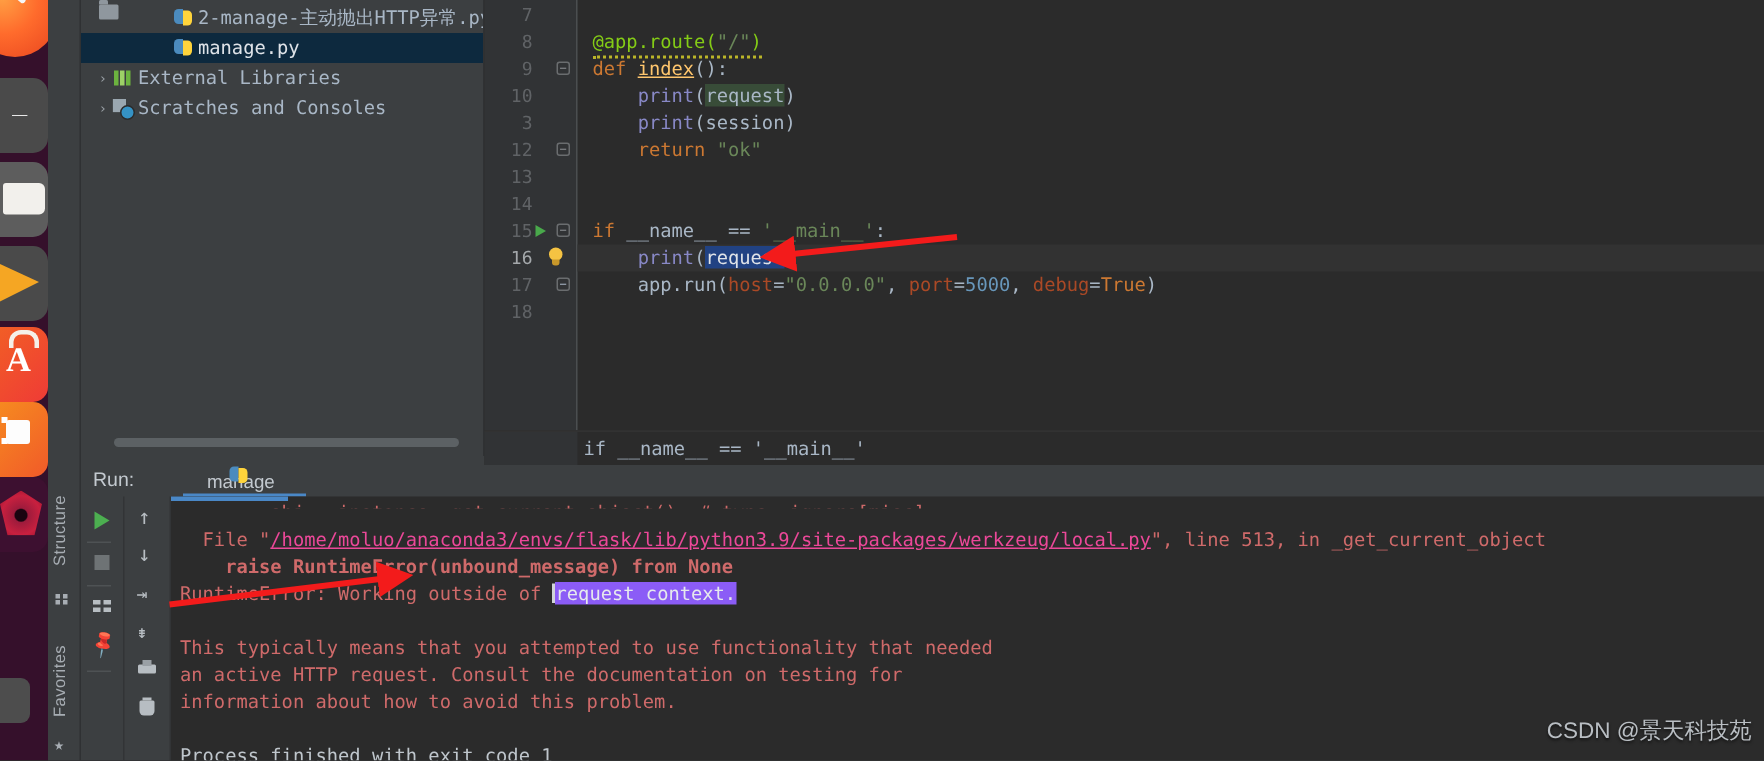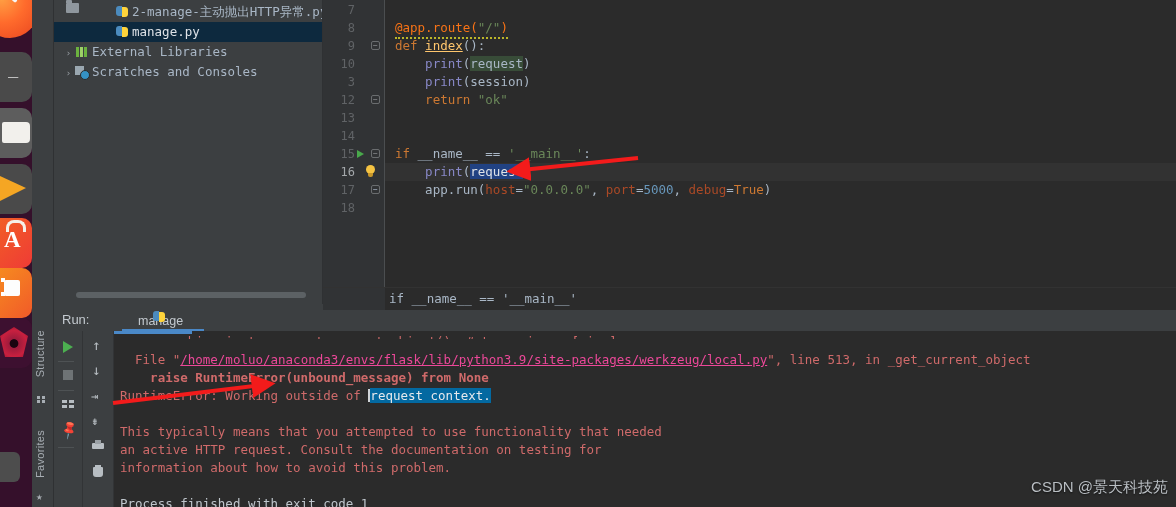--- a/index.html
+++ b/index.html
@@ -207,21 +207,21 @@
   .bulb::before {
     content: ""; position: absolute; left: 1px; top: 0; width: 9px; height: 9px;
     background: #f5c342; border-radius: 50%;
   }
   .bulb::after {
     content: ""; position: absolute; left: 3px; top: 8px; width: 5px; height: 4px;
     background: #c7972a; border-radius: 0 0 2px 2px;
   }
   
   .kw { color: #cc7832; }
-  .deco { color: #f97316; margin-top: 27px; }
+  .deco { color: #84cc16; margin-top: 27px; }
   .str { color: #6a8759; }
   .fn  { color: #ffc66d; text-decoration: underline; }
   .builtin { color: #8888c6; }
   .num { color: #6897bb; }
   .param { color: #aa4926; }
   .plain { color: #a9b7c6; }
   .hl-green { background: #384c38; }
   .hl-blue  { background: #214283; color: #dfe3e8; }
   .squiggle {
     border-bottom: 2px dotted #bbb529;
@@ -327,21 +327,21 @@
     position: absolute; left: 60px; top: 21px; width: 1062px; height: 176px;
     background: #2b2b2b; overflow: hidden;
   }
   .console-line {
     position: absolute; left: 6px; height: 18px; line-height: 18px;
     font-size: 12.5px; font-family: "DejaVu Sans Mono", monospace;
     white-space: pre;
   }
   .c-err { color: #cf6a6a; }
   .c-link { color: #ec4899; text-decoration: underline; }
-  .c-sel { background: #0369a1; color: #e6e9ed; }
+  .c-sel { background: #8b5cf6; color: #e6e9ed; }
   .c-caret {
     display: inline-block; width: 2px; height: 13px; background: #d0d4d8;
     vertical-align: -2px;
   }
 
   
   .console-scrollstub {
     position: absolute; left: 60px; top: 21px; width: 78px; height: 3px; background: #4a88c7;
   }
 

